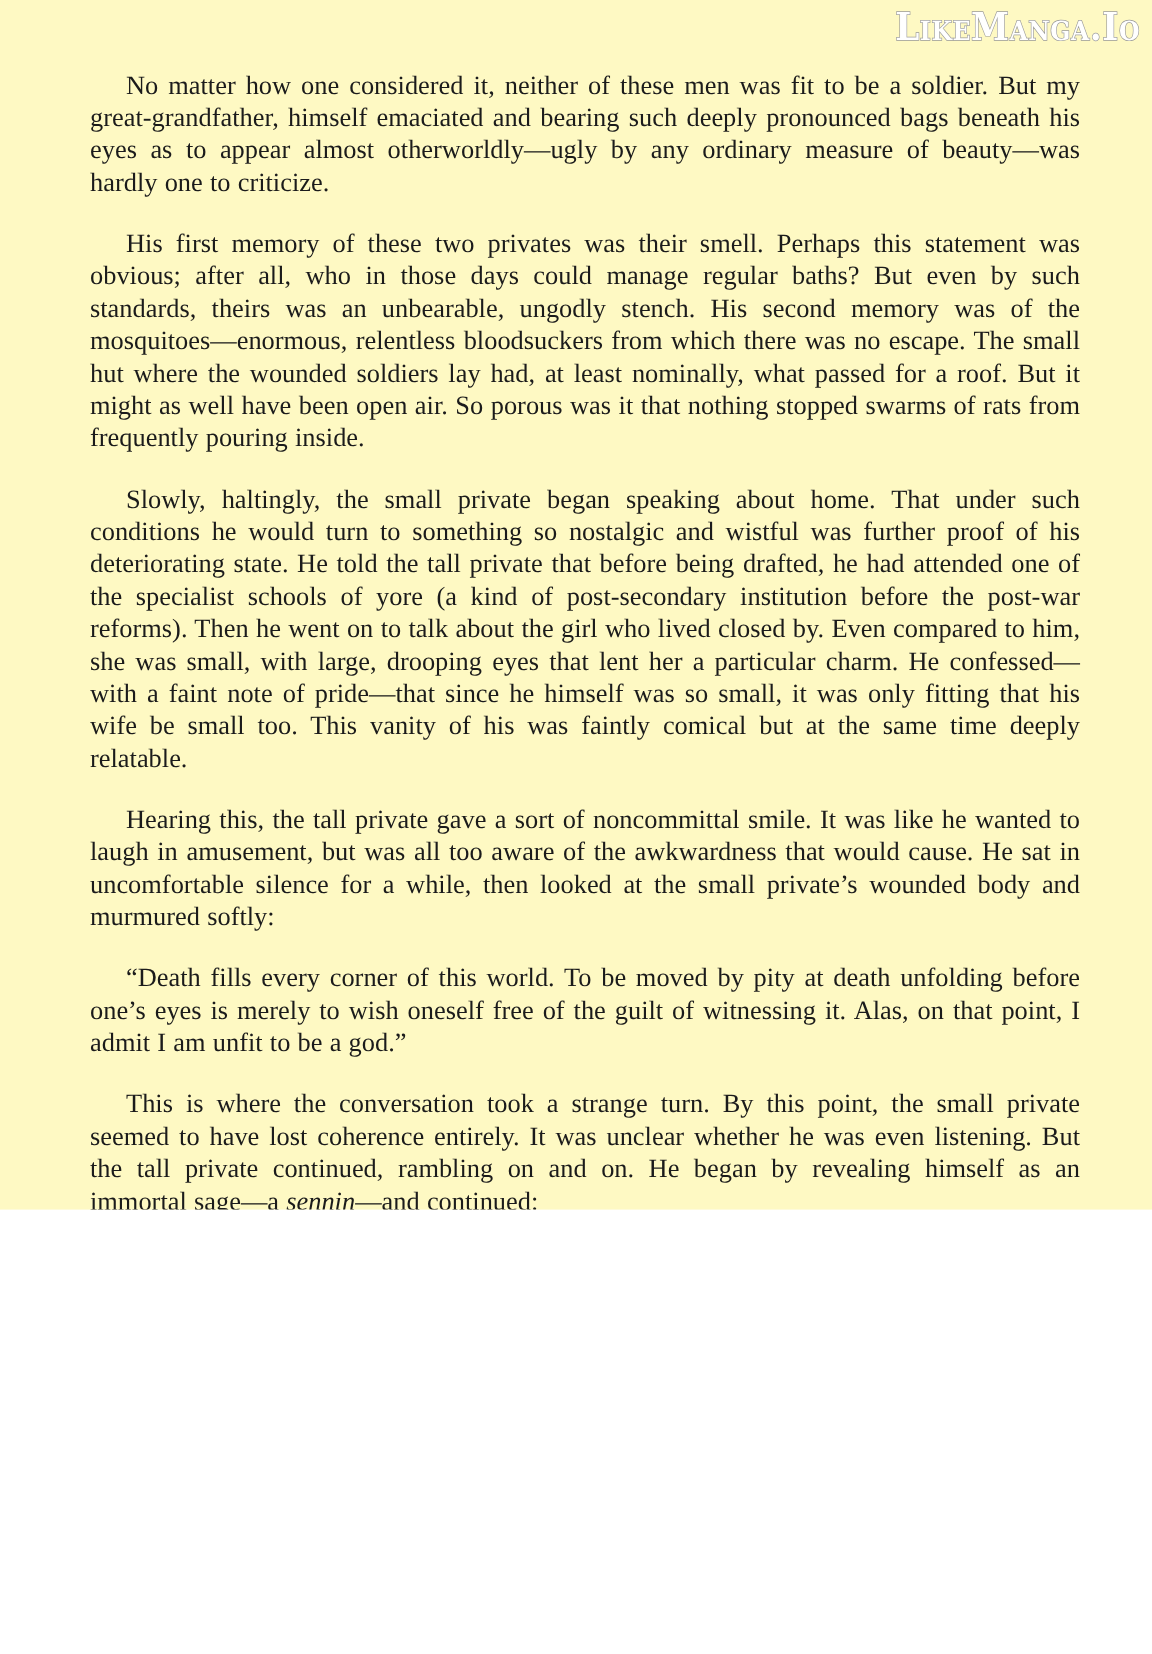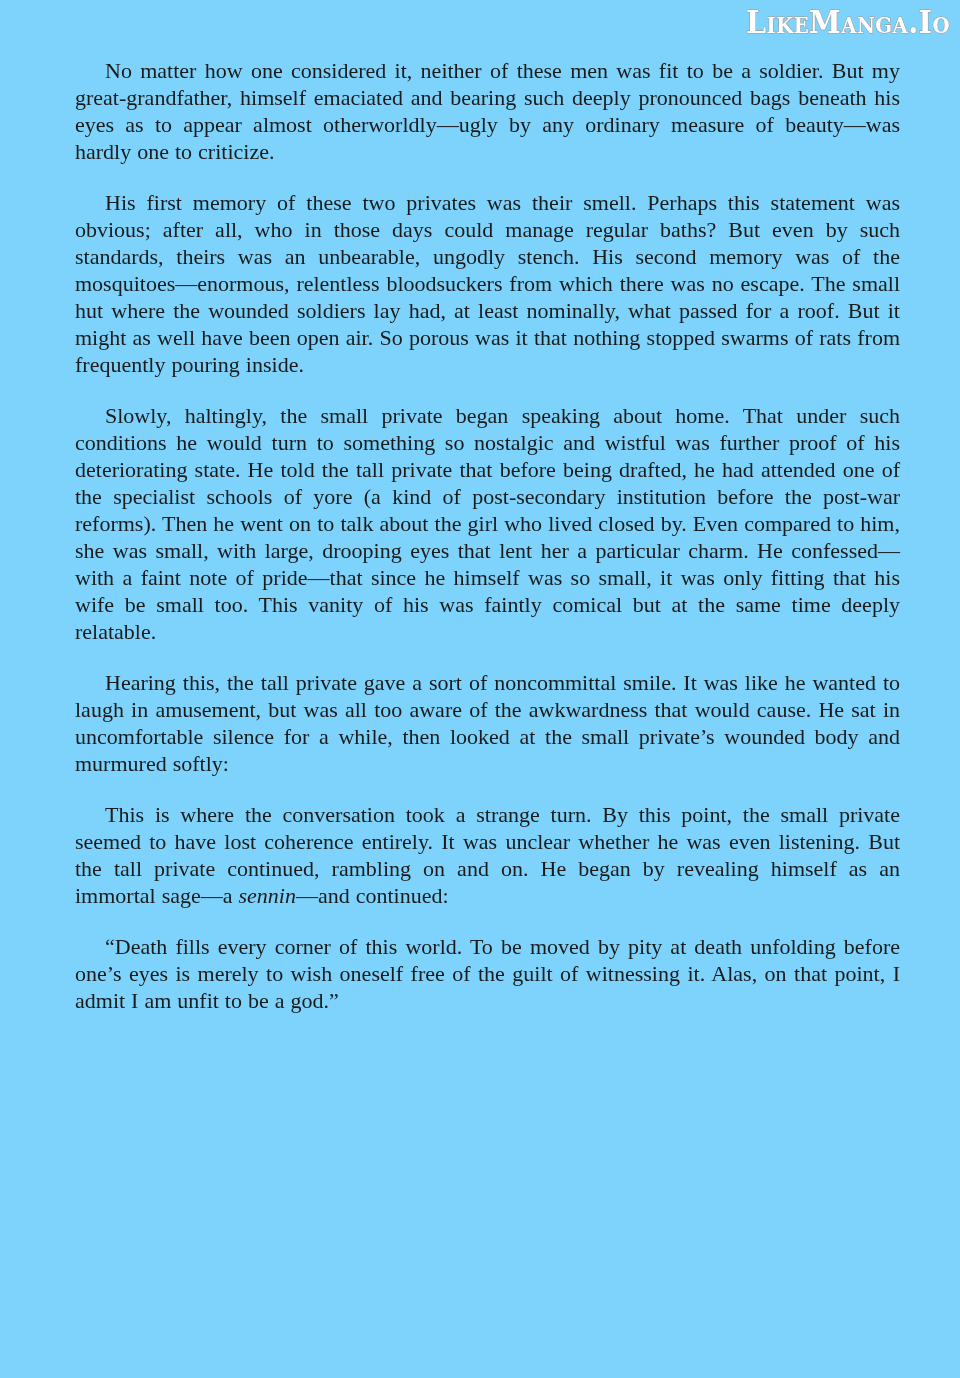--- a/index.html
+++ b/index.html
@@ -1,21 +1,21 @@
 <!DOCTYPE html>
 <html><head>
 <meta charset="utf-8">
 <style>
   html, body { margin: 0; padding: 0; }
   body { background: #ffffff; }
   .page {
     position: relative;
     width: 960px;
-    height: 1378px;
-    background: #7dd3fc;
+    height: 1008px;
+    background: #fef9c3;
     overflow: hidden;
     font-family: "Liberation Serif", serif;
   }
   .watermark {
     position: absolute;
     top: 0;
     right: 6px;
     width: 212px;
     height: 44px;
   }
@@ -50,17 +50,17 @@
 
   <svg class="watermark" viewBox="0 0 212 44" xmlns="http://www.w3.org/2000/svg">
     <text x="4" y="33" font-size="32" fill="#ffffff" stroke="#9b9b9b" stroke-width="1.2" textLength="204" lengthAdjust="spacingAndGlyphs">LikeManga.Io</text>
   </svg>
 
   <div class="content">
     <p>No matter how one considered it, neither of these men was fit to be a soldier. But my great-grandfather, himself emaciated and bearing such deeply pronounced bags beneath his eyes as to appear almost otherworldly—ugly by any ordinary measure of beauty—was hardly one to criticize.</p>
     <p>His first memory of these two privates was their smell. Perhaps this statement was obvious; after all, who in those days could manage regular baths? But even by such standards, theirs was an unbearable, ungodly stench. His second memory was of the mosquitoes—enormous, relentless bloodsuckers from which there was no escape. The small hut where the wounded soldiers lay had, at least nominally, what passed for a roof. But it might as well have been open air. So porous was it that nothing stopped swarms of rats from frequently pouring inside.</p>
     <p>Slowly, haltingly, the small private began speaking about home. That under such conditions he would turn to something so nostalgic and wistful was further proof of his deteriorating state. He told the tall private that before being drafted, he had attended one of the specialist schools of yore (a kind of post-secondary institution before the post-war reforms). Then he went on to talk about the girl who lived closed by. Even compared to him, she was small, with large, drooping eyes that lent her a particular charm. He confessed—with a faint note of pride—that since he himself was so small, it was only fitting that his wife be small too. This vanity of his was faintly comical but at the same time deeply relatable.</p>
     <p>Hearing this, the tall private gave a sort of noncommittal smile. It was like he wanted to laugh in amusement, but was all too aware of the awkwardness that would cause. He sat in uncomfortable silence for a while, then looked at the small private’s wounded body and murmured softly:</p>
+    <p>“Death fills every corner of this world. To be moved by pity at death unfolding before one’s eyes is merely to wish oneself free of the guilt of witnessing it. Alas, on that point, I admit I am unfit to be a god.”</p>
     <p><span>This is where the conversation took a strange turn. By this point, the small private seemed to have lost coherence entirely. It was unclear whether he was even listening. But the tall private continued, rambling on and on. He began by revealing himself as an immortal sage—a </span><em>sennin</em><span>—and continued:</span></p>
-    <p>“Death fills every corner of this world. To be moved by pity at death unfolding before one’s eyes is merely to wish oneself free of the guilt of witnessing it. Alas, on that point, I admit I am unfit to be a god.”</p>
   </div>
 
 </div>
 
 </body></html>

